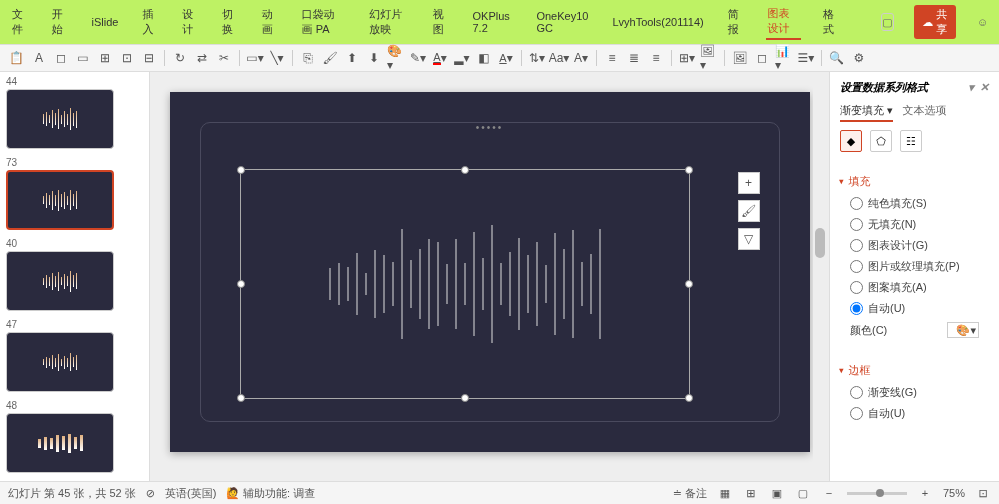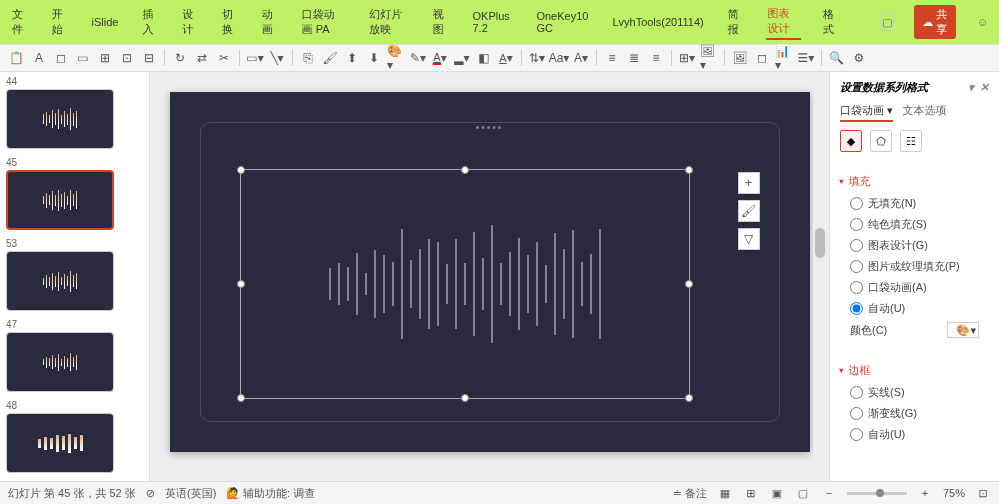--- a/index.html
+++ b/index.html
@@ -149,40 +149,40 @@
             <span style="height:9px"></span>
             <span style="height:16px"></span>
             <span style="height:11px"></span>
             <span style="height:22px"></span>
             <span style="height:13px"></span>
             <span style="height:17px"></span>
           </div>
         </div>
       </div>
     <div class="thumb-block">
-        <div class="thumb-num">45</div>
+        <div class="thumb-num">73</div>
         <div class="thumb selected">
           <div class="thumb-bars">
             <span style="height:8px"></span>
             <span style="height:15px"></span>
             <span style="height:10px"></span>
             <span style="height:19px"></span>
             <span style="height:11px"></span>
             <span style="height:21px"></span>
             <span style="height:13px"></span>
             <span style="height:17px"></span>
             <span style="height:9px"></span>
             <span style="height:20px"></span>
             <span style="height:12px"></span>
             <span style="height:18px"></span>
           </div>
         </div>
       </div>
     <div class="thumb-block">
-        <div class="thumb-num">53</div>
+        <div class="thumb-num">40</div>
         <div class="thumb">
           <div class="thumb-bars">
             <span style="height:7px"></span>
             <span style="height:13px"></span>
             <span style="height:9px"></span>
             <span style="height:17px"></span>
             <span style="height:11px"></span>
             <span style="height:19px"></span>
             <span style="height:8px"></span>
             <span style="height:15px"></span>
@@ -291,65 +291,61 @@
 
   <div class="side-panel">
     <div class="panel-title">
       <span>设置数据系列格式</span>
       <span class="panel-close">
           <span>▾</span>
           <span>✕</span>
         </span>
     </div>
     <div class="panel-tabs">
-      <span class="panel-tab active"><span>口袋动画</span> ▾</span>
+      <span class="panel-tab active"><span>渐变填充</span> ▾</span>
       <span class="panel-tab">文本选项</span>
     </div>
     <div class="panel-icons">
       <div class="panel-icon active">◆</div>
       <div class="panel-icon">⬠</div>
       <div class="panel-icon">☷</div>
     </div>
     <div class="section-header">填充</div>
     <div class="radio-list">
       <label class="radio-item">
           <input type="radio" name="fill" style="">
+          <span>纯色填充(S)</span>
+        </label>
+      <label class="radio-item">
+          <input type="radio" name="fill" style="">
           <span>无填充(N)</span>
         </label>
       <label class="radio-item">
           <input type="radio" name="fill" style="">
-          <span>纯色填充(S)</span>
-        </label>
-      <label class="radio-item">
-          <input type="radio" name="fill" style="">
           <span>图表设计(G)</span>
         </label>
       <label class="radio-item">
           <input type="radio" name="fill" style="">
           <span>图片或纹理填充(P)</span>
         </label>
       <label class="radio-item">
           <input type="radio" name="fill" style="">
-          <span>口袋动画(A)</span>
+          <span>图案填充(A)</span>
         </label>
       <label class="radio-item">
           <input type="radio" name="fill" checked="" style="">
           <span>自动(U)</span>
         </label>
     </div>
     <div class="color-row">
       <span>颜色(C)</span>
       <div class="color-swatch">🎨▾</div>
     </div>
     <div class="section-header">边框</div>
     <div class="radio-list">
-      <label class="radio-item">
-          <input type="radio" name="border" style="">
-          <span>实线(S)</span>
-        </label>
       <label class="radio-item">
           <input type="radio" name="border" style="">
           <span>渐变线(G)</span>
         </label>
       <label class="radio-item">
           <input type="radio" name="border" style="">
           <span>自动(U)</span>
         </label>
     </div>
   </div>

